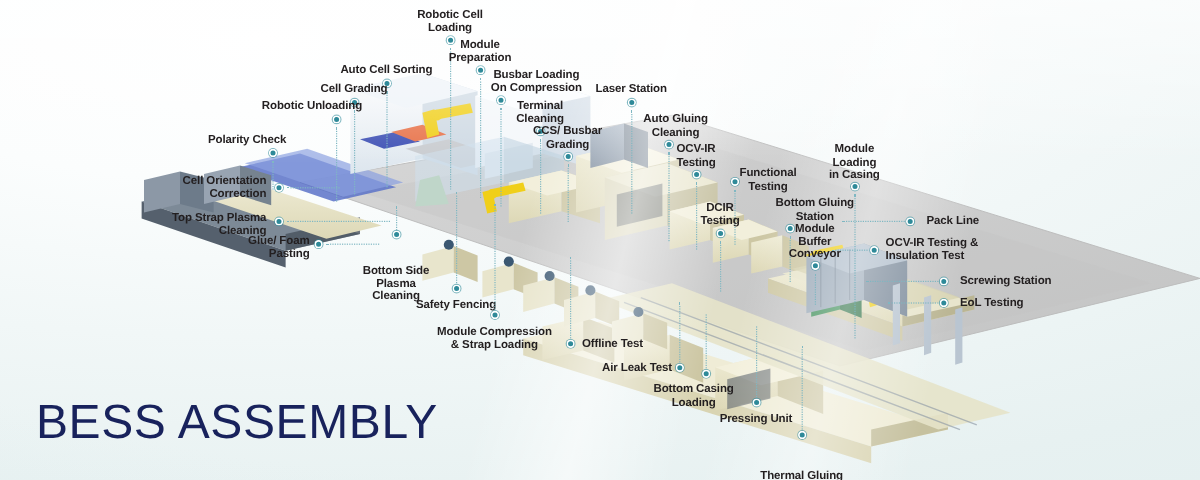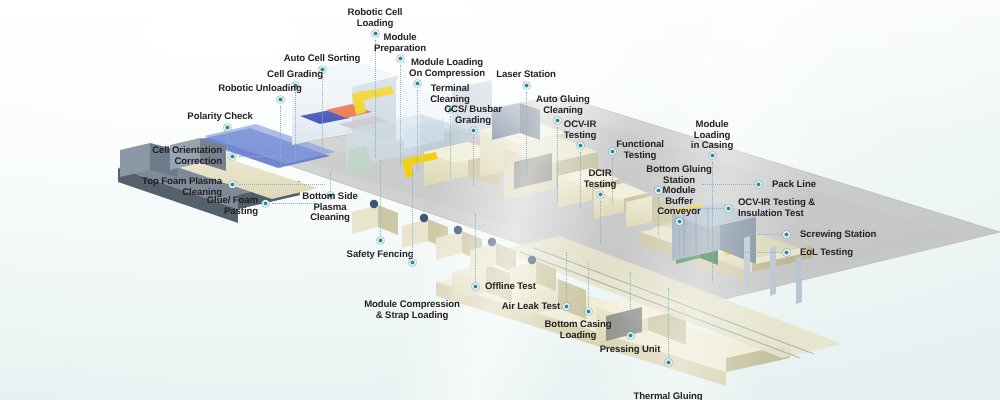--- a/index.html
+++ b/index.html
@@ -284,21 +284,21 @@
 Loading</div>
       <div class="ln v" style="left: 400px; top: 65px; height: 100px;"></div>
       <div class="dot" style="left: 396.5px; top: 54.5px;"></div>
       <div class="lbl c" style="left: 400px; top: 33px;">Module
 Preparation</div>
       <div class="ln v" style="left: 322px; top: 76px; height: 80px;"></div>
       <div class="dot" style="left: 318.5px; top: 65.5px;"></div>
       <div class="lbl c" style="left: 322px; top: 54px;">Auto Cell Sorting</div>
       <div class="ln v" style="left: 417px; top: 90px; height: 82px;"></div>
       <div class="dot" style="left: 413.5px; top: 79.5px;"></div>
-      <div class="lbl c" style="left: 447px; top: 58px;">Module Loading
+      <div class="lbl c" style="left: 447px; top: 58px;">Busbar Loading
 On Compression</div>
       <div class="ln v" style="left: 295px; top: 92px; height: 70px;"></div>
       <div class="dot" style="left: 291.5px; top: 81.5px;"></div>
       <div class="lbl c" style="left: 295px; top: 70px;">Cell Grading</div>
       <div class="ln v" style="left: 526px; top: 92px; height: 86px;"></div>
       <div class="dot" style="left: 522.5px; top: 81.5px;"></div>
       <div class="lbl c" style="left: 526px; top: 70px;">Laser Station</div>
       <div class="ln v" style="left: 450px; top: 116px; height: 62px;"></div>
       <div class="dot" style="left: 446.5px; top: 105.5px;"></div>
       <div class="lbl c" style="left: 450px; top: 84px;">Terminal
@@ -309,21 +309,21 @@
       <div class="ln v" style="left: 557px; top: 127px; height: 74px;"></div>
       <div class="dot" style="left: 553.5px; top: 116.5px;"></div>
       <div class="lbl c" style="left: 563px; top: 95px;">Auto Gluing
 Cleaning</div>
       <div class="ln v" style="left: 473px; top: 137px; height: 48px;"></div>
       <div class="dot" style="left: 469.5px; top: 126.5px;"></div>
       <div class="lbl c" style="left: 473px; top: 105px;">CCS/ Busbar
 Grading</div>
       <div class="ln v" style="left: 227px; top: 134px; height: 24px;"></div>
       <div class="dot" style="left: 223.5px; top: 123.5px;"></div>
-      <div class="lbl c" style="left: 220px; top: 112px;">Polarity Check</div>
+      <div class="lbl c" style="left: 206px; top: 112px;">Polarity Check</div>
       <div class="ln v" style="left: 580px; top: 152px; height: 56px;"></div>
       <div class="dot" style="left: 576.5px; top: 141.5px;"></div>
       <div class="lbl c" style="left: 580px; top: 120px;">OCV-IR
 Testing</div>
       <div class="ln v" style="left: 712px; top: 162px; height: 120px;"></div>
       <div class="dot" style="left: 708.5px; top: 151.5px;"></div>
       <div class="lbl c" style="left: 712px; top: 120px;">Module
 Loading
 in Casing</div>
       <div class="ln v" style="left: 612px; top: 158px; height: 46px;"></div>
@@ -342,62 +342,63 @@
       <div class="dot" style="left: 596.5px; top: 190.5px;"></div>
       <div class="lbl c" style="left: 600px; top: 169px;">DCIR
 Testing</div>
       <div class="ln v" style="left: 679px; top: 228px; height: 26px;"></div>
       <div class="dot" style="left: 675.5px; top: 217.5px;"></div>
       <div class="lbl c" style="left: 679px; top: 186px;">Module
 Buffer
 Conveyor</div>
       <div class="ln h" style="left: 239px; top: 184px; width: 86px;"></div>
       <div class="dot" style="left: 228.5px; top: 180.5px;"></div>
-      <div class="lbl r" style="left: 222px; top: 177px;">Top Foam Plasma
+      <div class="lbl r" style="left: 222px; top: 177px;">Top Strap Plasma
 Cleaning</div>
       <div class="ln h" style="left: 702px; top: 184px; width: 52px;"></div>
       <div class="dot" style="left: 754.5px; top: 180.5px;"></div>
       <div class="lbl l" style="left: 772px; top: 180px;">Pack Line</div>
       <div class="ln h" style="left: 272px; top: 203px; width: 44px;"></div>
       <div class="dot" style="left: 261.5px; top: 199.5px;"></div>
       <div class="lbl r" style="left: 258px; top: 196px;">Glue/ Foam
 Pasting</div>
       <div class="ln h" style="left: 693px; top: 208px; width: 30px;"></div>
       <div class="dot" style="left: 724.5px; top: 204.5px;"></div>
       <div class="lbl l" style="left: 738px; top: 198px;">OCV-IR Testing &amp;
 Insulation Test</div>
       <div class="ln v" style="left: 330px; top: 172px; height: 20px;"></div>
       <div class="dot" style="left: 326.5px; top: 191.5px;"></div>
-      <div class="lbl c" style="left: 330px; top: 192px;">Bottom Side
+      <div class="lbl c" style="left: 330px; top: 221px;">Bottom Side
 Plasma
 Cleaning</div>
       <div class="ln h" style="left: 722px; top: 234px; width: 60px;"></div>
       <div class="dot" style="left: 782.5px; top: 230.5px;"></div>
       <div class="lbl l" style="left: 800px; top: 230px;">Screwing Station</div>
       <div class="ln v" style="left: 380px; top: 160px; height: 76px;"></div>
       <div class="dot" style="left: 376.5px; top: 236.5px;"></div>
       <div class="lbl c" style="left: 380px; top: 250px;">Safety Fencing</div>
       <div class="ln h" style="left: 740px; top: 252px; width: 42px;"></div>
       <div class="dot" style="left: 782.5px; top: 248.5px;"></div>
       <div class="lbl l" style="left: 800px; top: 248px;">EoL Testing</div>
       <div class="ln v" style="left: 412px; top: 170px; height: 88px;"></div>
       <div class="dot" style="left: 408.5px; top: 258.5px;"></div>
-      <div class="lbl c" style="left: 412px; top: 272px; margin-top: 28px;">Module Compression
+      <div class="lbl c" style="left: 412px; top: 272px;">Module Compression
 &amp; Strap Loading</div>
       <div class="ln v" style="left: 475px; top: 214px; height: 68px;"></div>
       <div class="dot" style="left: 471.5px; top: 282.5px;"></div>
       <div class="lbl l" style="left: 485px; top: 282px;">Offline Test</div>
       <div class="ln v" style="left: 566px; top: 252px; height: 50px;"></div>
       <div class="dot" style="left: 562.5px; top: 302.5px;"></div>
       <div class="lbl r" style="left: 560px; top: 302px;">Air Leak Test</div>
       <div class="ln v" style="left: 588px; top: 262px; height: 45px;"></div>
       <div class="dot" style="left: 584.5px; top: 307.5px;"></div>
       <div class="lbl c" style="left: 578px; top: 320px;">Bottom Casing
 Loading</div>
       <div class="ln v" style="left: 630px; top: 272px; height: 59px;"></div>
       <div class="dot" style="left: 626.5px; top: 331.5px;"></div>
       <div class="lbl c" style="left: 630px; top: 345px; text-align: right;">Pressing Unit</div>
       <div class="ln v" style="left: 668px; top: 288px; height: 70px;"></div>
       <div class="dot" style="left: 664.5px; top: 358.5px;"></div>
       <div class="lbl c" style="left: 668px; top: 392px;">Thermal Gluing</div>
     </div>
 
+  <div id="title">BESS ASSEMBLY</div>
 </div>
 
 </body></html>

